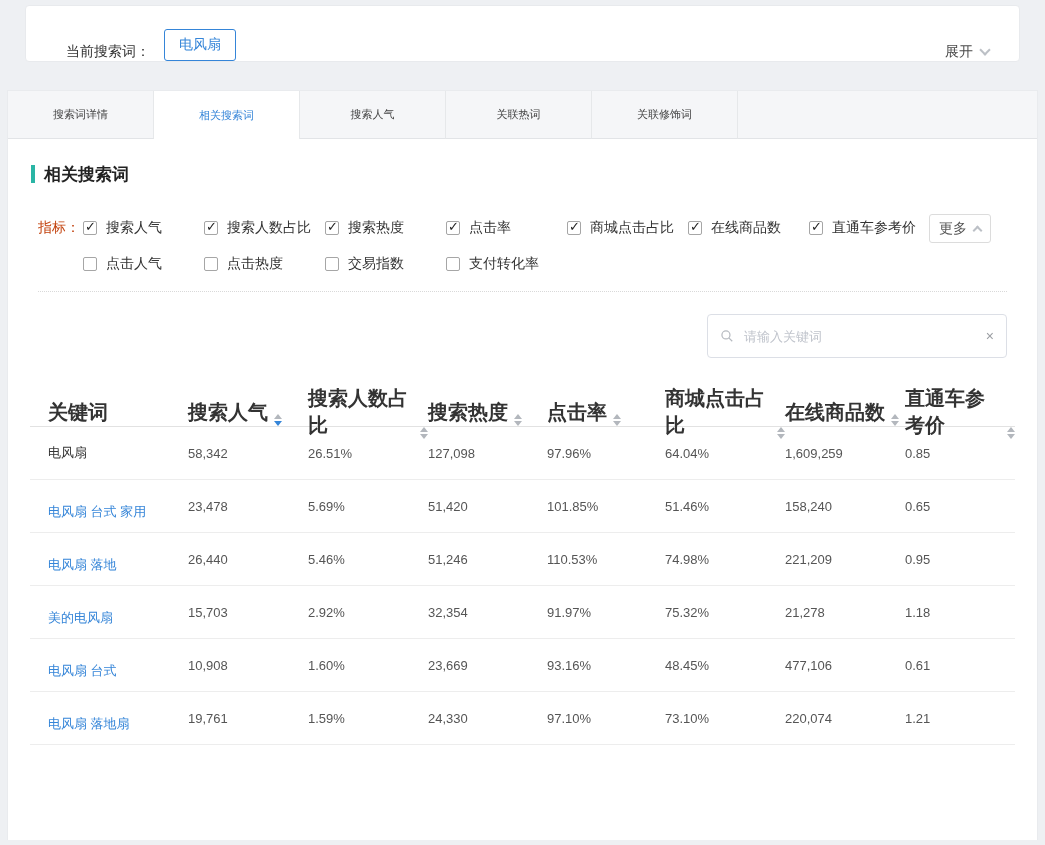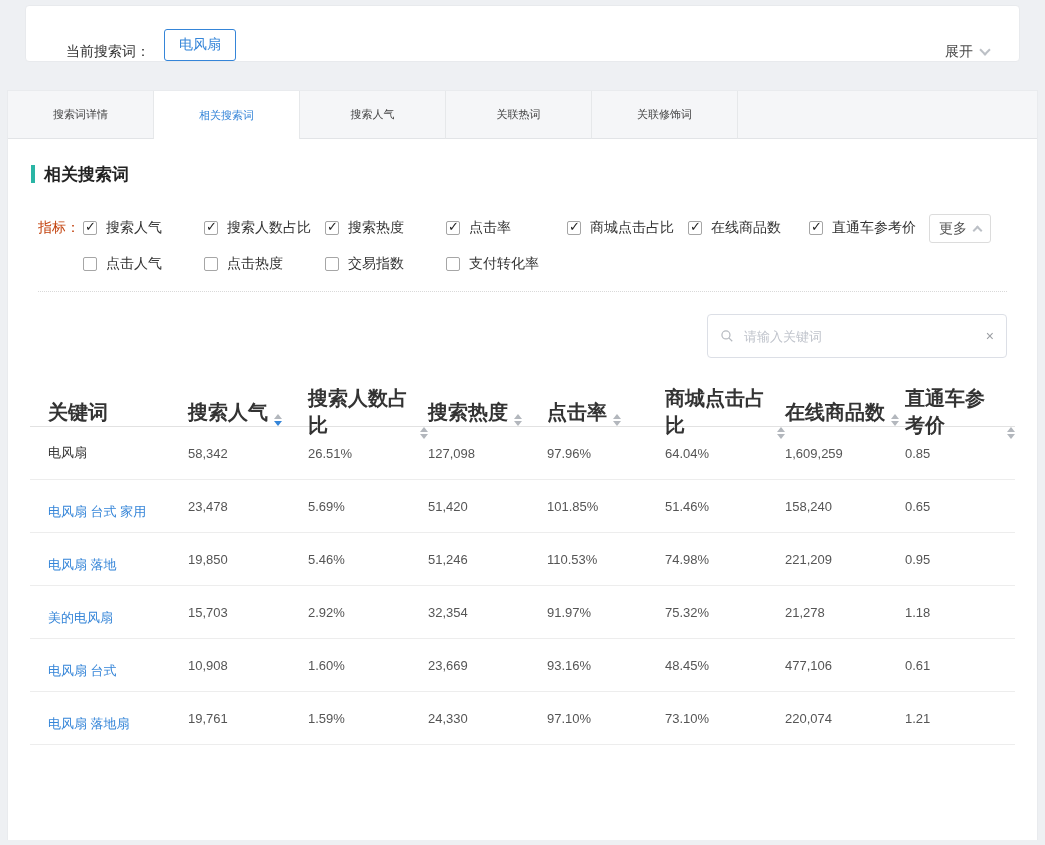--- a/index.html
+++ b/index.html
@@ -275,21 +275,21 @@
           <span>23,478</span>
           <span>5.69%</span>
           <span>51,420</span>
           <span>101.85%</span>
           <span>51.46%</span>
           <span>158,240</span>
           <span>0.65</span>
         </div>
         <div class="trow">
           <span class="kw link">电风扇 落地</span>
-          <span>19,850</span>
+          <span>26,440</span>
           <span>5.46%</span>
           <span>51,246</span>
           <span>110.53%</span>
           <span>74.98%</span>
           <span>221,209</span>
           <span>0.95</span>
         </div>
         <div class="trow">
           <span class="kw link">美的电风扇</span>
           <span>15,703</span>

